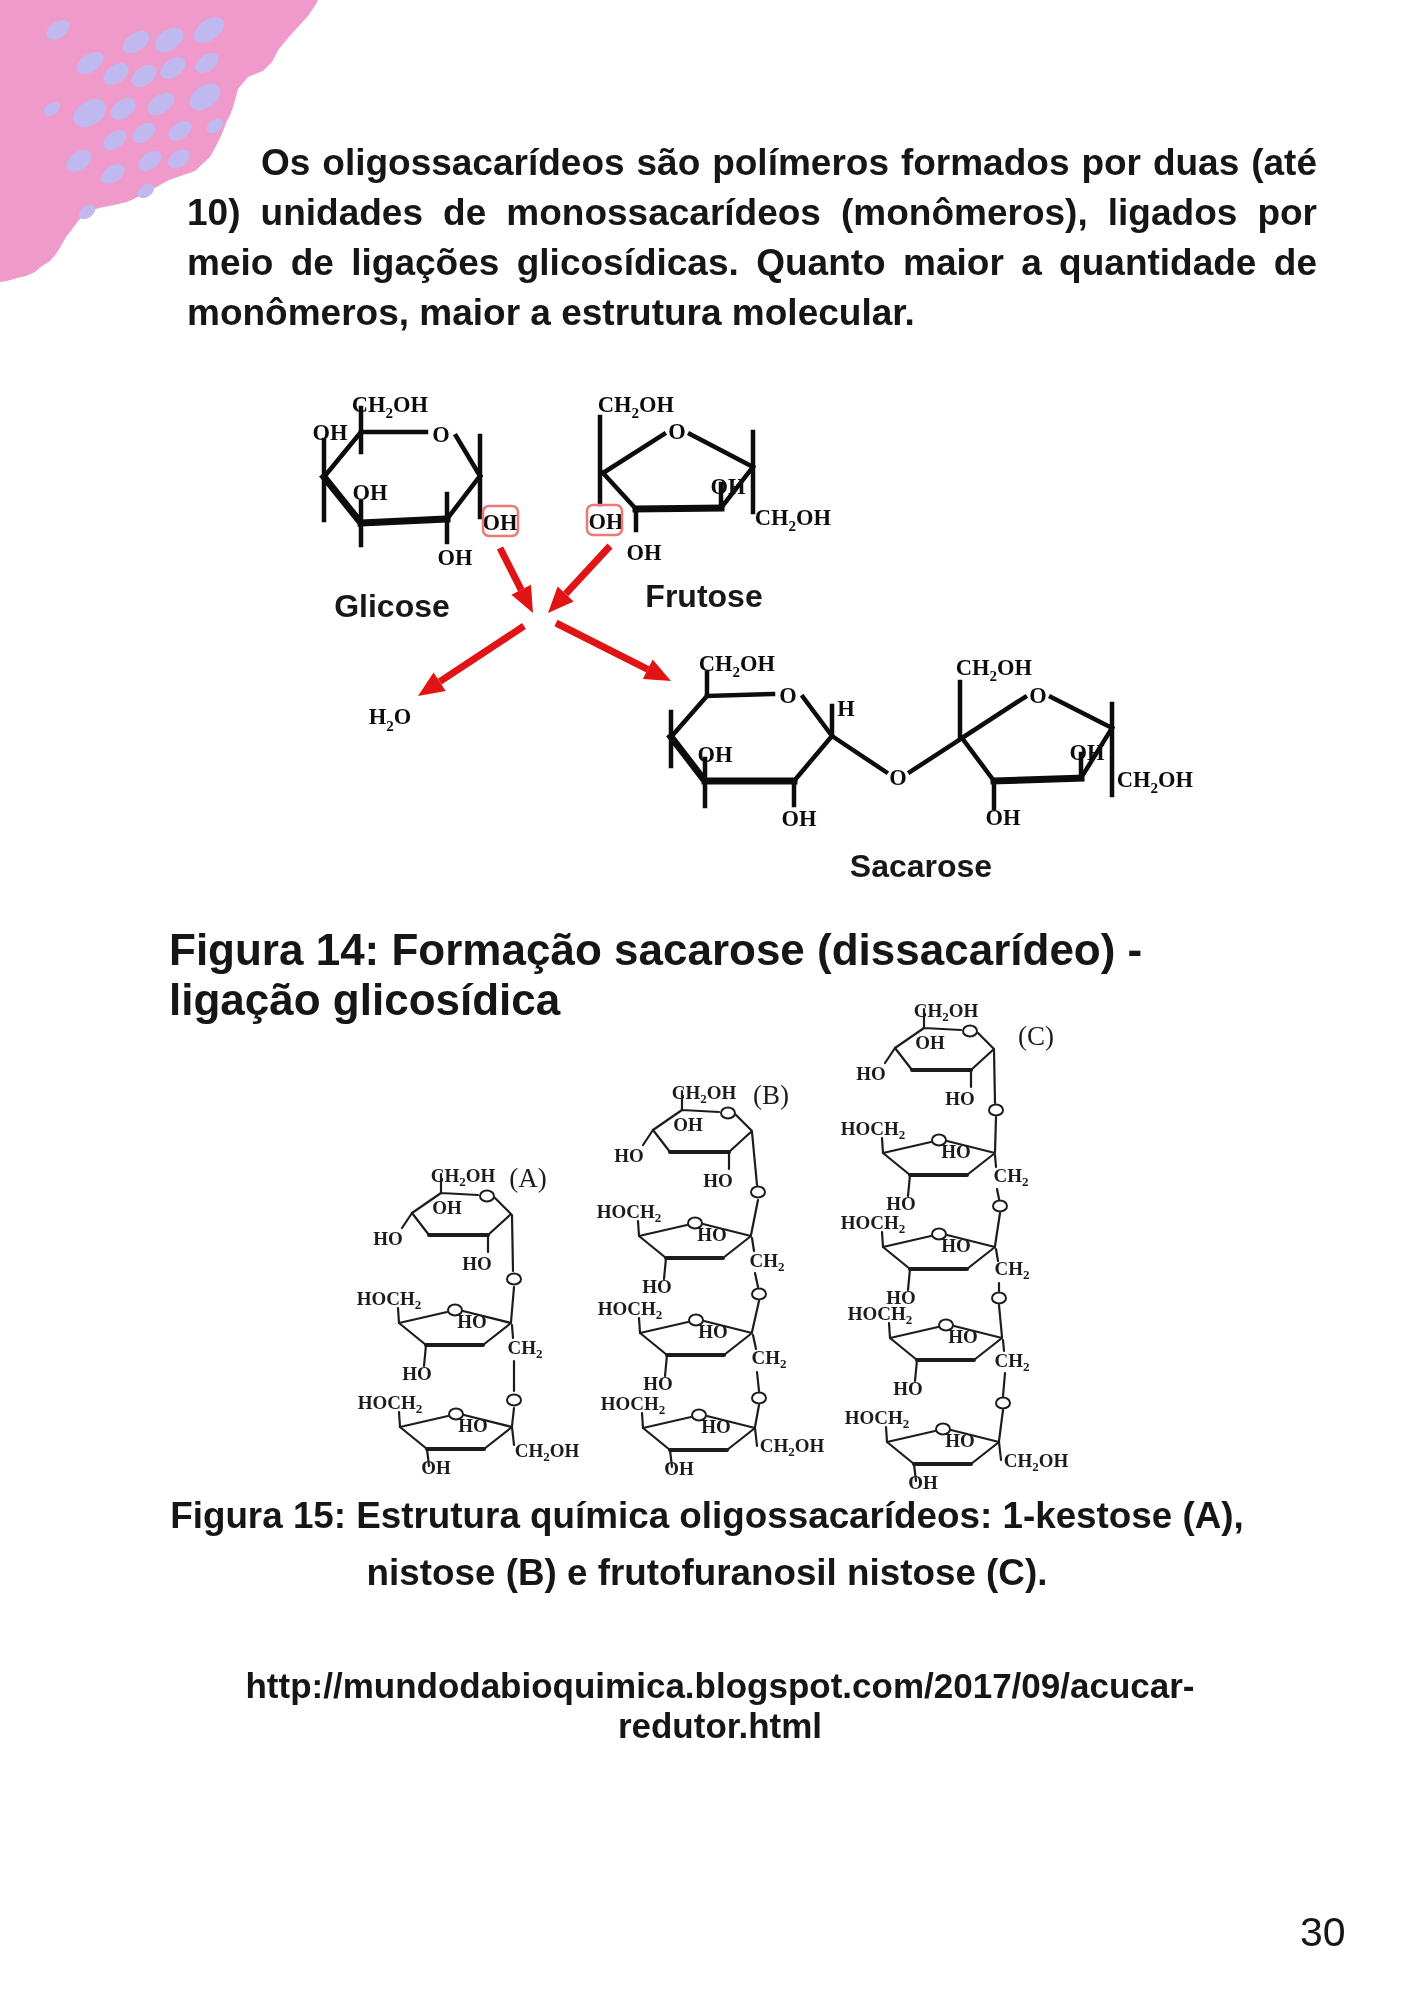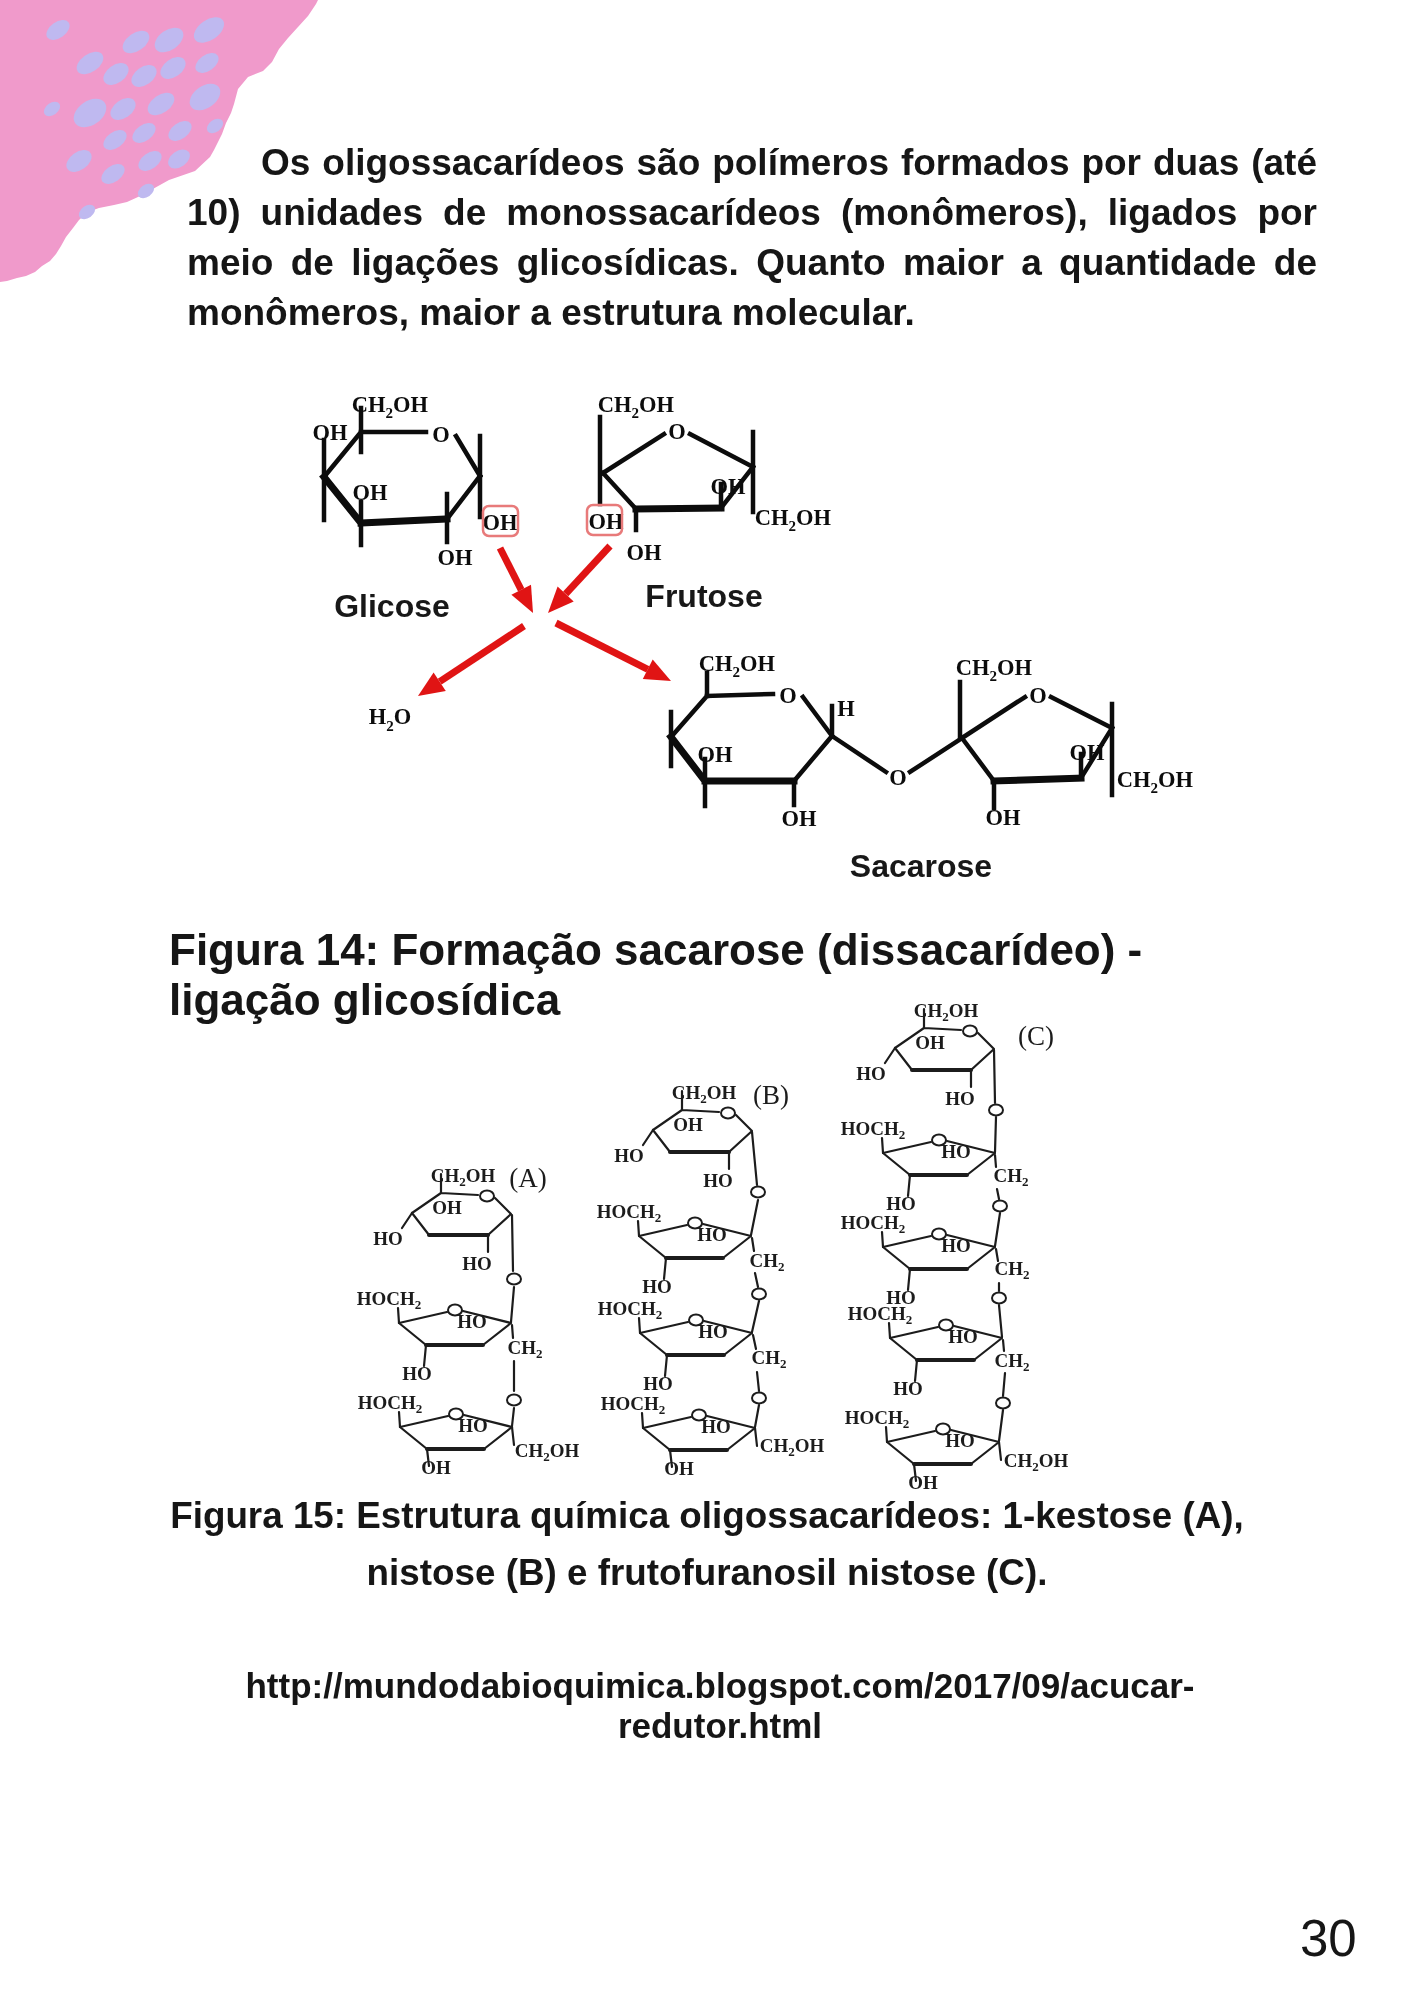--- a/index.html
+++ b/index.html
@@ -4,21 +4,21 @@
 <style>
 html,body{margin:0;padding:0;}
 body{width:1414px;height:2000px;position:relative;background:#ffffff;overflow:hidden;
      font-family:"Liberation Sans",sans-serif;}
 .abs{position:absolute;}
 #para{left:143px;top:138px;width:1130px;font-size:37px;line-height:50px;font-weight:bold;
       color:#161616;text-align:justify;text-indent:74px;margin-left:44px;}
 #cap14{left:169px;top:925px;width:1134px;text-align:left;font-size:44px;font-weight:bold;color:#161616;}
 #cap15{left:140px;top:1487px;width:1134px;text-align:center;font-size:36.8px;line-height:57px;font-weight:bold;color:#161616;}
 #url{left:150px;top:1666px;width:1140px;text-align:center;font-size:35px;font-weight:bold;color:#161616;}
-#pageno{left:1300px;top:1909px;font-size:51px;color:#161616;}
+#pageno{left:1300px;top:1909px;font-size:41px;color:#161616;}
 </style>
 </head>
 <body>
 
 <svg class="abs" style="left:0;top:0" width="340" height="330" viewBox="0 0 340 330">
   <path d="M0,0 L318,0 L316,4 L308,16 L298,27 L288,38 L279,49 L272,62 L263,71 L248,77 L238,89 L234,104 L231,113 L226,123 L222,134 L214,150 L210,157 L195,171 L169,180 L151,190 L138,197 L127,202 L114,205 L99,208 L88,212 L79,220 L73,228 L66,237 L61,246 L56,254 L50,261 L42,266 L35,272 L26,276 L17,278 L7,281 L0,282 Z" fill="#F09ACB"></path>
   <g fill="#BFB9F0">
     <ellipse cx="58" cy="30" rx="13" ry="8" transform="rotate(-35 58 30)"></ellipse>
     <ellipse cx="136" cy="42" rx="15" ry="9" transform="rotate(-35 136 42)"></ellipse>
     <ellipse cx="169" cy="40" rx="16" ry="10" transform="rotate(-35 169 40)"></ellipse>

